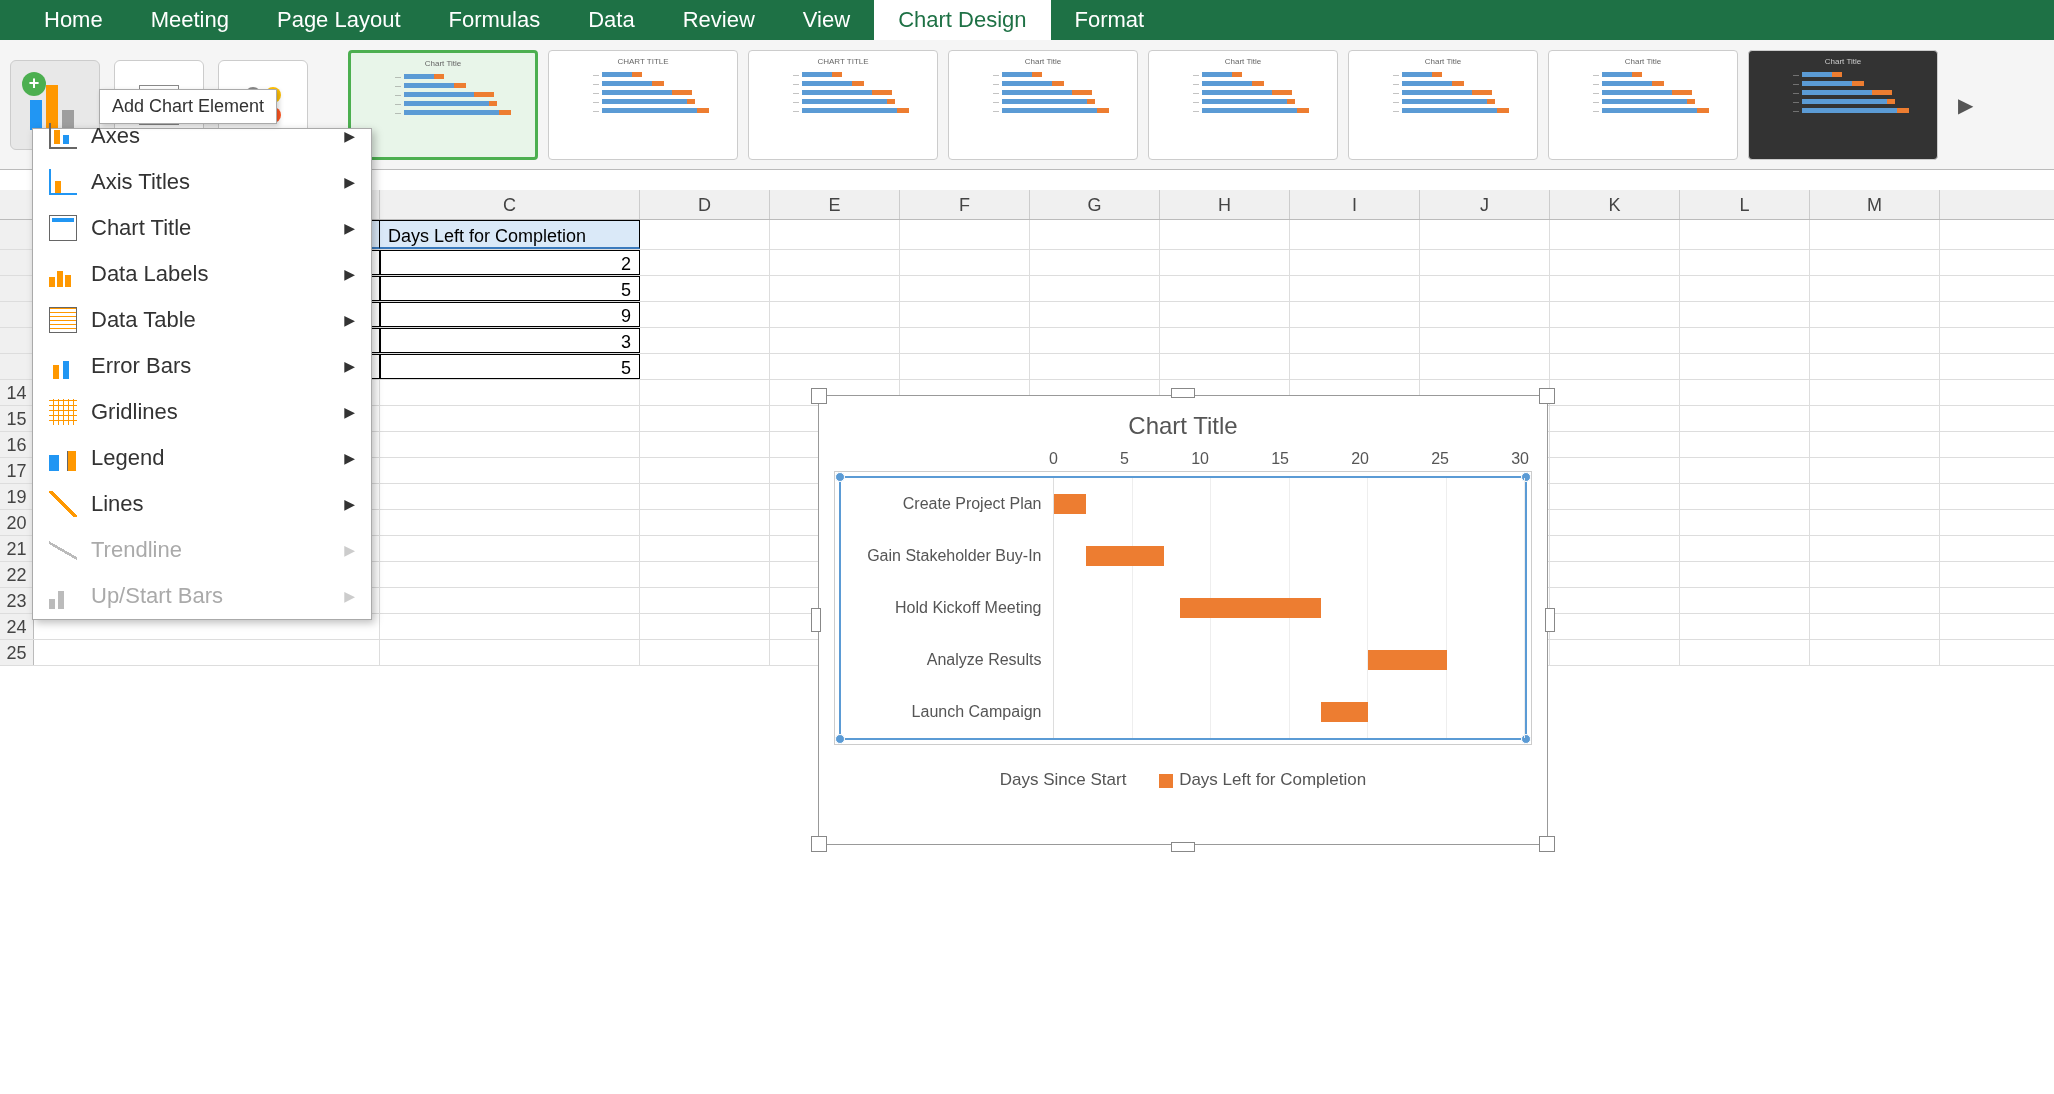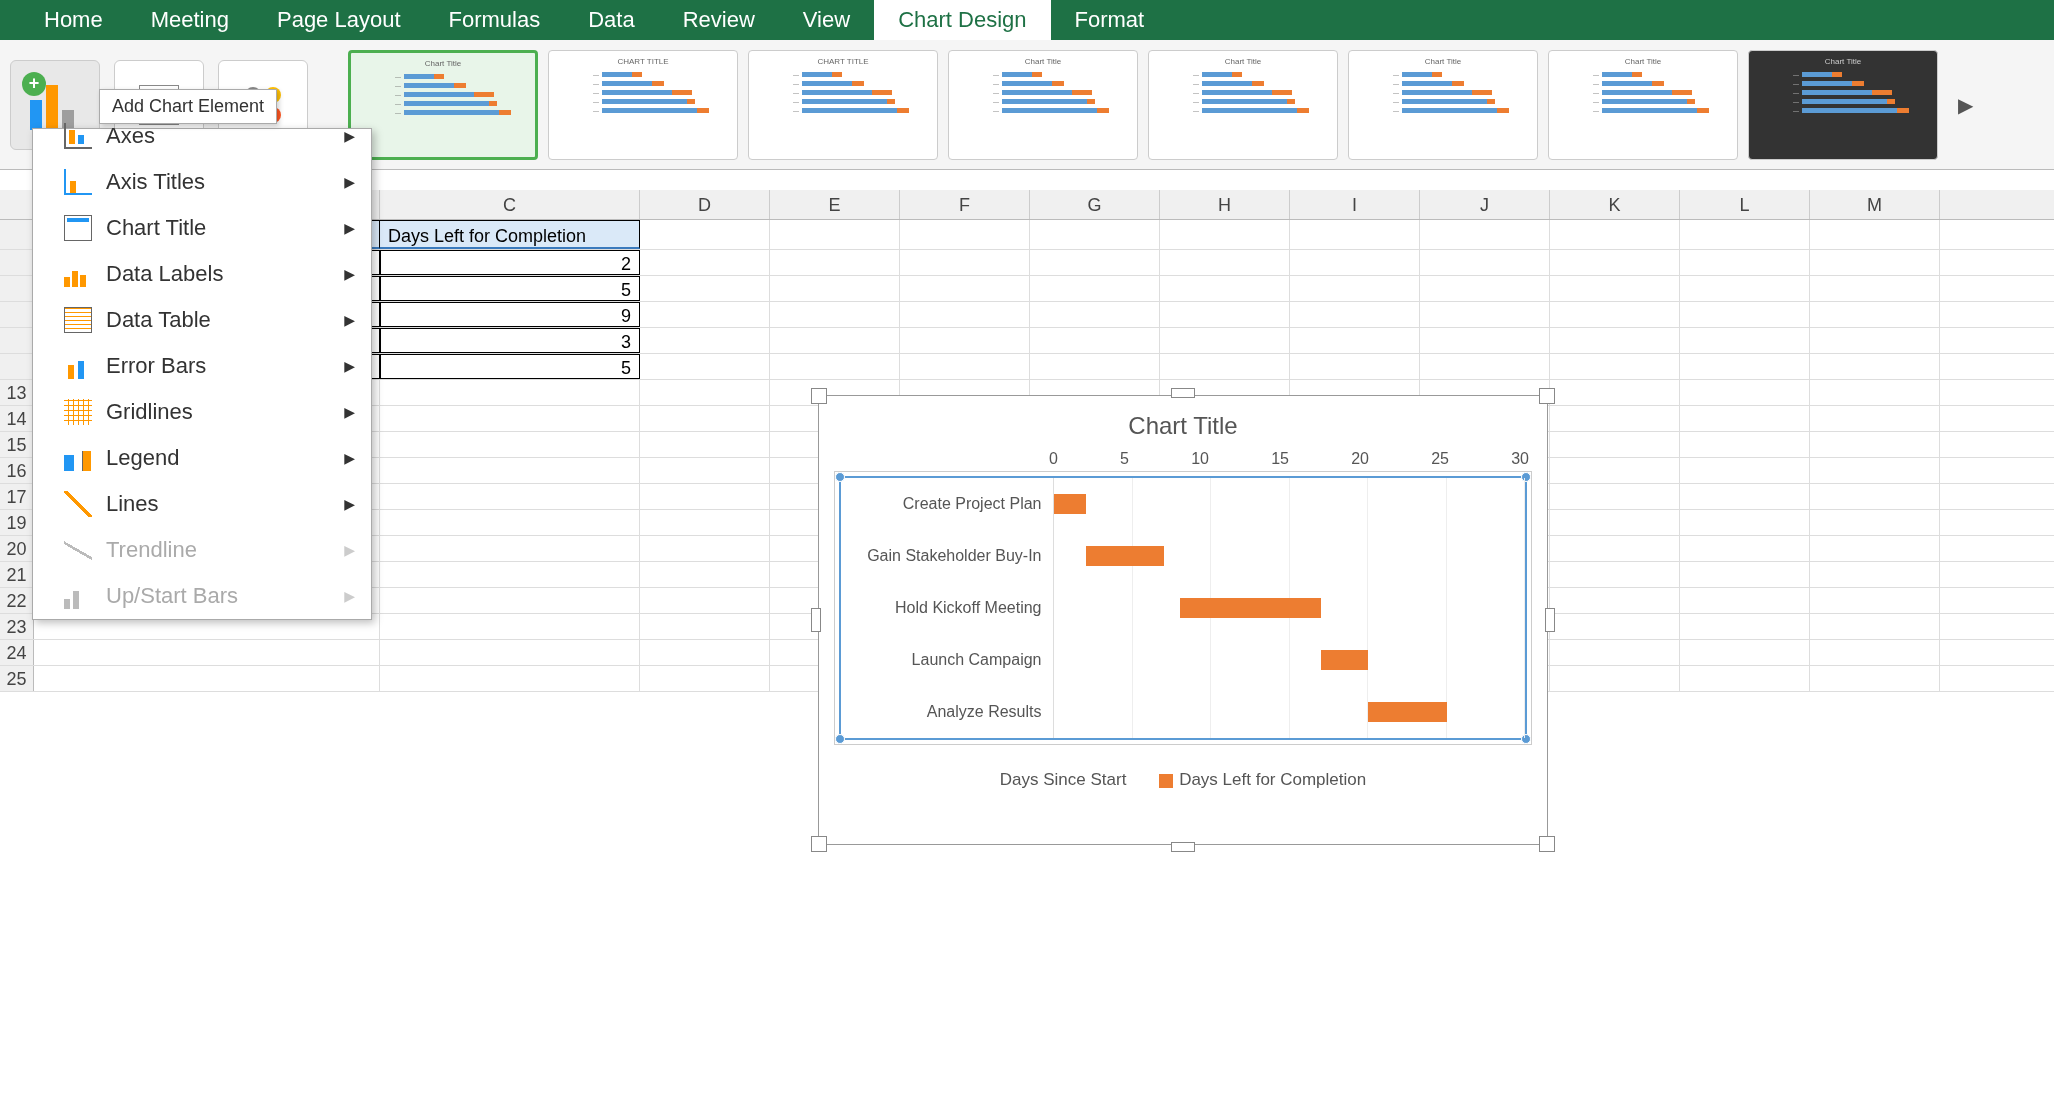--- a/index.html
+++ b/index.html
@@ -47,21 +47,21 @@
 .style-thumb .st-title { text-align: center; font-size: 8px; margin-bottom: 4px; }
 .style-thumb .st-body { flex: 1; display: flex; flex-direction: column; gap: 3px; padding: 2px 4px; }
 .style-thumb .st-row { display: flex; align-items: center; gap: 3px; }
 .style-thumb .st-label { width: 40px; font-size: 6px; text-align: right; }
 .style-thumb .st-bar { height: 5px; display: flex; }
 .style-thumb .st-bar .seg1 { background: #5b9bd5; }
 .style-thumb .st-bar .seg2 { background: #ed7d31; }
 .gallery-more { font-size: 20px; color: #555; padding: 0 10px; cursor: pointer; }
 
 
-.dropdown-menu { position: absolute; top: 128px; left: 32px; width: 340px; background: #fff; border: 1px solid #aaa; box-shadow: 3px 3px 8px rgba(0,0,0,0.25); z-index: 100; padding-left: 15px; }
+.dropdown-menu { position: absolute; top: 128px; left: 32px; width: 340px; background: #fff; border: 1px solid #aaa; box-shadow: 3px 3px 8px rgba(0,0,0,0.25); z-index: 100; }
 .dropdown-tooltip { position: absolute; top: -40px; left: 66px; background: #fff; border: 1px solid #aaa; padding: 6px 12px; font-size: 18px; color: #333; box-shadow: 2px 2px 5px rgba(0,0,0,0.2); }
 .menu-item { display: flex; align-items: center; padding: 10px 16px; font-size: 22px; color: #333; cursor: pointer; }
 .menu-item.disabled { color: #aaa; }
 .menu-item .mi-icon { width: 28px; height: 26px; margin-right: 14px; display: inline-flex; align-items: flex-end; }
 .menu-item .mi-arrow { margin-left: auto; font-size: 14px; color: #333; }
 .menu-item.disabled .mi-arrow { color: #ccc; }
 
 
 .ico-axes { border-left: 2px solid #666; border-bottom: 2px solid #666; position: relative; }
 .ico-axes::before { content:""; position: absolute; left: 3px; bottom: 3px; width: 6px; height: 14px; background: #ff9800; }
@@ -683,35 +683,20 @@
           <div class="cell cw-std"></div>
           <div class="cell cw-std"></div>
           <div class="cell cw-std"></div>
           <div class="cell cw-std"></div>
           <div class="cell cw-std"></div>
           <div class="cell cw-std"></div>
       </div>
 
       <div id="empty-rows">
           <div class="sheet-row">
-            <div class="row-header">13</div>
-            <div class="cell cw-B"></div>
-            <div class="cell cw-C"></div>
-            <div class="cell cw-std"></div>
-            <div class="cell cw-std"></div>
-            <div class="cell cw-std"></div>
-            <div class="cell cw-std"></div>
-            <div class="cell cw-std"></div>
-            <div class="cell cw-std"></div>
-            <div class="cell cw-std"></div>
-            <div class="cell cw-std"></div>
-            <div class="cell cw-std"></div>
-            <div class="cell cw-std"></div>
-          </div>
-          <div class="sheet-row">
             <div class="row-header">14</div>
             <div class="cell cw-B"></div>
             <div class="cell cw-C"></div>
             <div class="cell cw-std"></div>
             <div class="cell cw-std"></div>
             <div class="cell cw-std"></div>
             <div class="cell cw-std"></div>
             <div class="cell cw-std"></div>
             <div class="cell cw-std"></div>
             <div class="cell cw-std"></div>
@@ -937,47 +922,47 @@
                 <div></div>
                 <div></div>
                 <div></div>
                 <div></div>
                 <div></div>
               </div>
               <div class="gantt-bar" style="left: 26.6667%; width: 30%;"></div>
             </div>
           </div>
           <div class="plot-row">
+            <div class="cat-label">Analyze Results</div>
+            <div class="bar-area">
+              <div class="gridlines">
+                <div></div>
+                <div></div>
+                <div></div>
+                <div></div>
+                <div></div>
+                <div></div>
+              </div>
+              <div class="gantt-bar" style="left: 66.6667%; width: 16.6667%;"></div>
+            </div>
+          </div>
+          <div class="plot-row">
             <div class="cat-label">Launch Campaign</div>
             <div class="bar-area">
               <div class="gridlines">
                 <div></div>
                 <div></div>
                 <div></div>
                 <div></div>
                 <div></div>
                 <div></div>
               </div>
               <div class="gantt-bar" style="left: 56.6667%; width: 10%;"></div>
             </div>
           </div>
-          <div class="plot-row">
-            <div class="cat-label">Analyze Results</div>
-            <div class="bar-area">
-              <div class="gridlines">
-                <div></div>
-                <div></div>
-                <div></div>
-                <div></div>
-                <div></div>
-                <div></div>
-              </div>
-              <div class="gantt-bar" style="left: 66.6667%; width: 16.6667%;"></div>
-            </div>
-          </div>
         </div>
     </div>
     <div class="chart-legend">
       <span>Days Since Start</span>
       <span class="sw"></span><span>Days Left for Completion</span>
     </div>
   </div>
 </div>
 
 </body></html>

